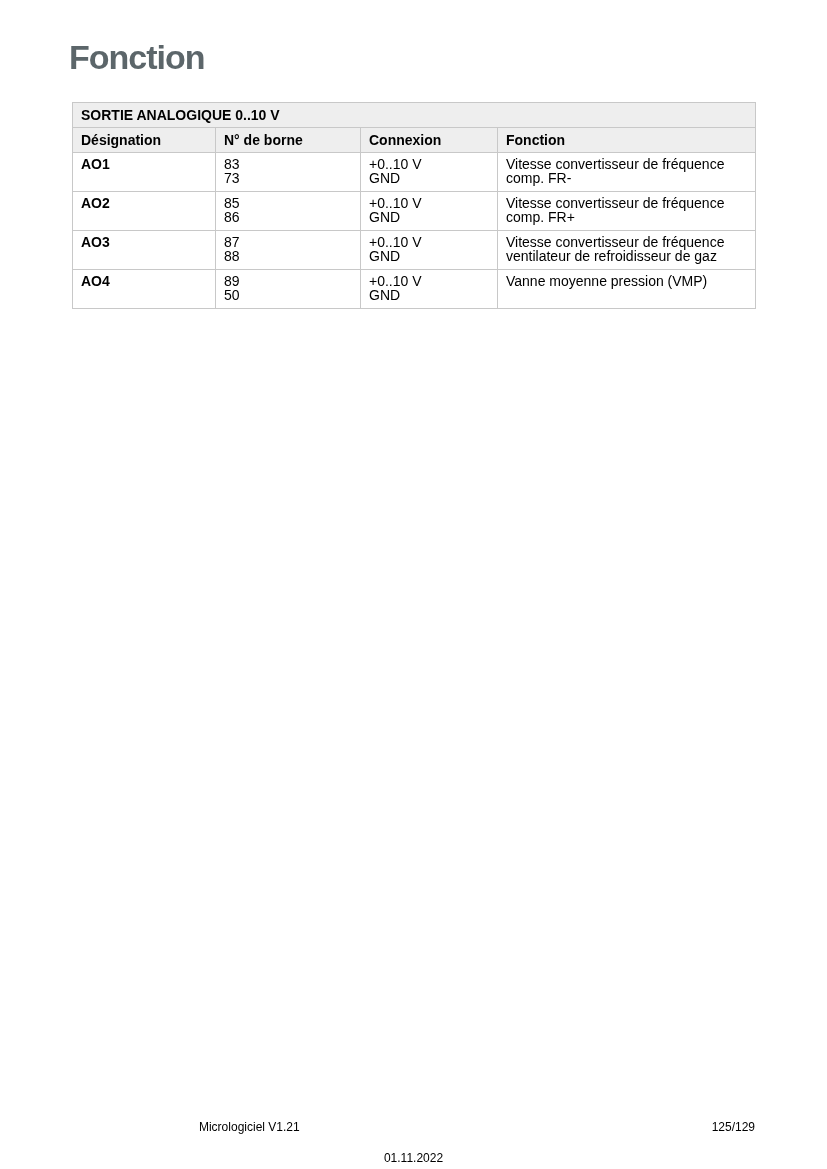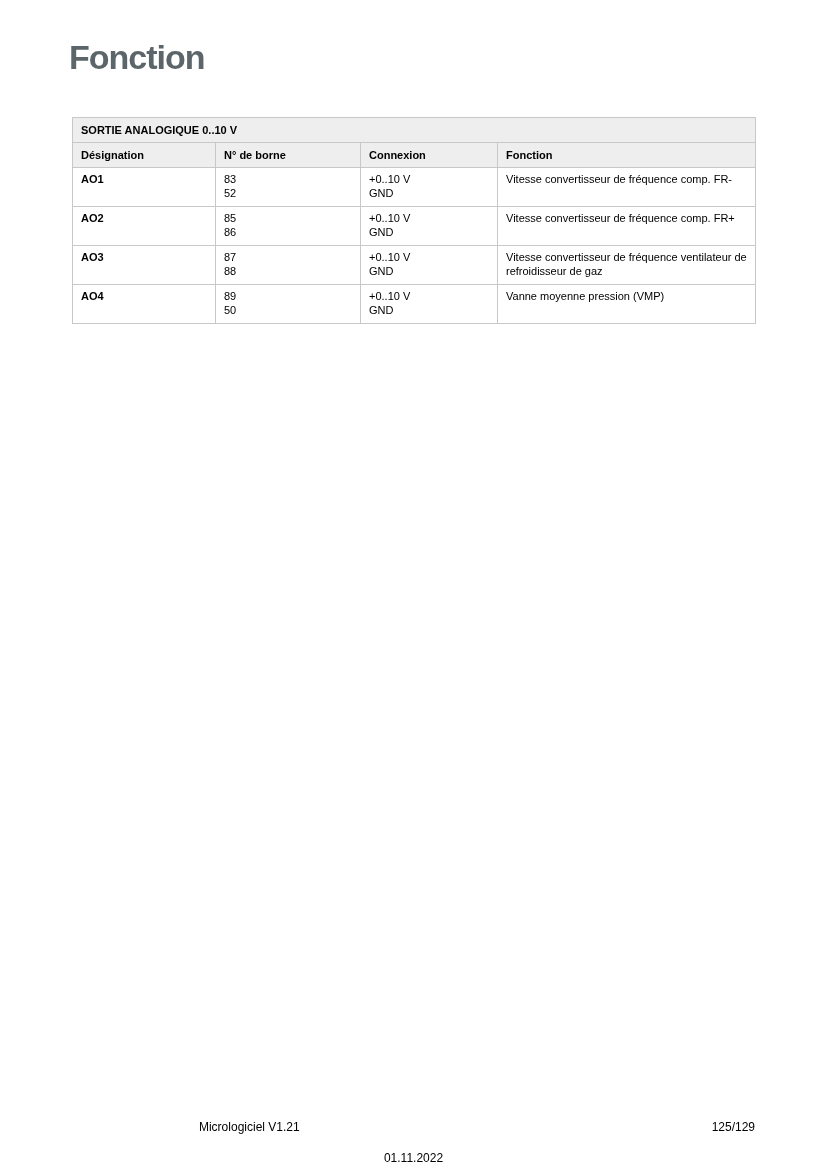--- a/index.html
+++ b/index.html
@@ -19,25 +19,25 @@
     position: absolute;
     left: 69px; top: 40px;
     font-size: 34px;
     font-weight: 700;
     letter-spacing: -1px;
     color: #5c666a;
     line-height: 1;
   }
   .doc-table {
     position: absolute;
-    left: 72px; top: 117px;
+    left: 72px; top: 102px;
     width: 683px;
     border-collapse: collapse;
     table-layout: fixed;
-    font-size: 11px;
+    font-size: 14px;
     line-height: 14px;
   }
   .doc-table th, .doc-table td {
     border: 1px solid #c8c8c8;
     vertical-align: top;
     text-align: left;
     padding: 4px 8px 5px 8px;
     font-weight: normal;
     overflow: hidden;
   }
@@ -84,21 +84,21 @@
         <th>Désignation</th>
         <th>N° de borne</th>
         <th>Connexion</th>
         <th>Fonction</th>
       </tr>
 
       <tr class="data-row">
         <td class="cell-designation">AO1</td>
         <td>
           <div>83</div>
-          <div>52</div>
+          <div>73</div>
         </td>
         <td>
           <div>+0..10 V</div>
           <div>GND</div>
         </td>
         <td>Vitesse convertisseur de fréquence comp. FR-</td>
       </tr>
 
       <tr class="data-row">
         <td class="cell-designation">AO2</td>

